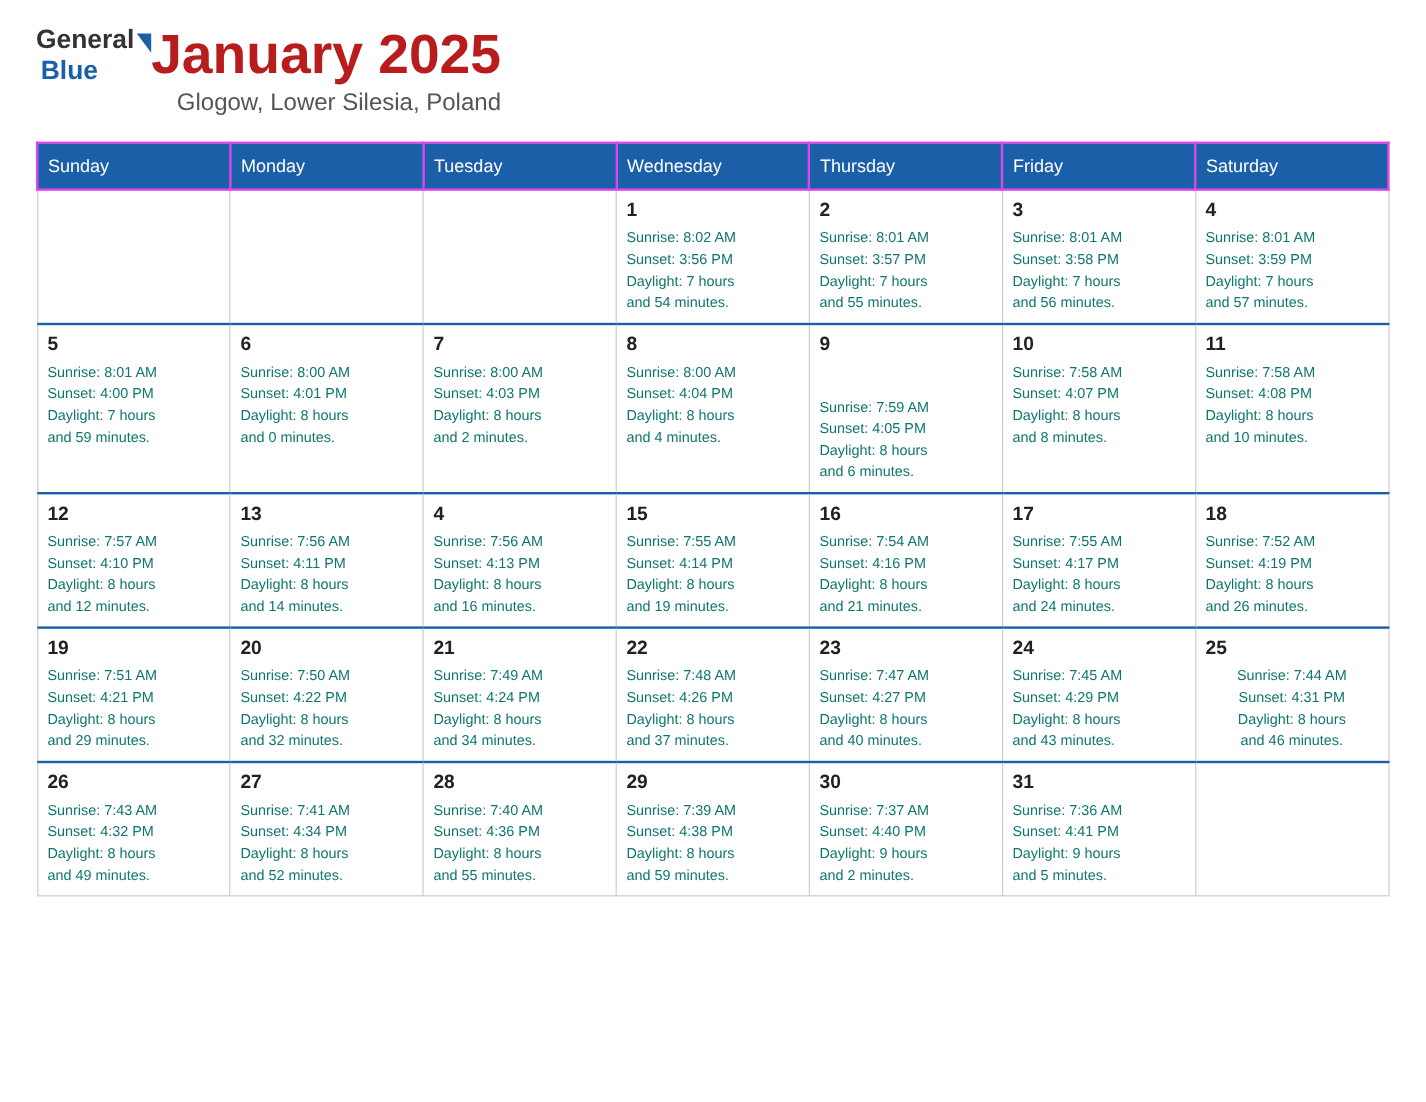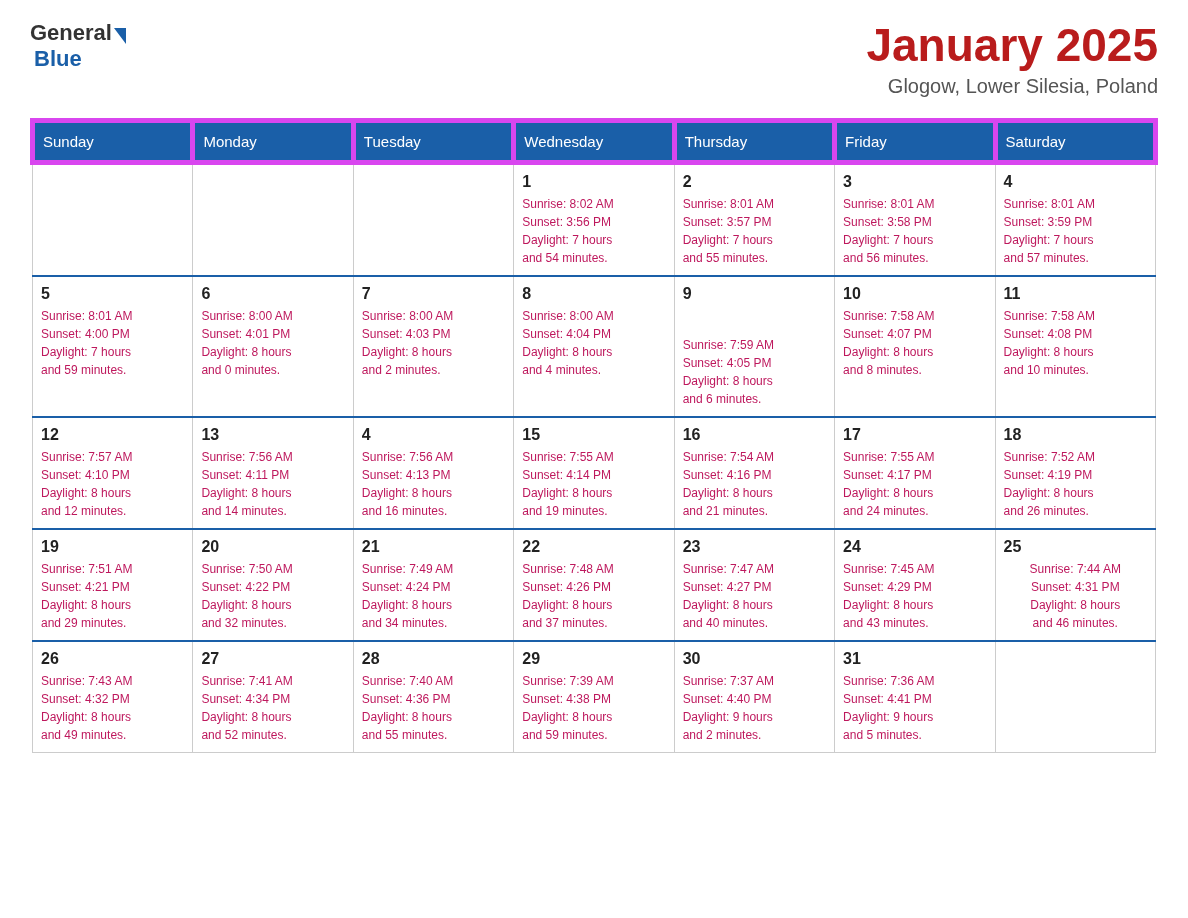--- a/index.html
+++ b/index.html
@@ -5,21 +5,20 @@
     * { box-sizing: border-box; margin: 0; padding: 0; }
     body {
       font-family: Arial, sans-serif;
       background: #ffffff;
       padding: 20px 30px;
       width: 1188px;
       min-height: 918px;
     }
     .header {
       display: flex;
-      justify-content: space-between;
       align-items: flex-start;
       margin-bottom: 20px;
     }
     .logo-wrapper {
       display: flex;
       flex-direction: column;
       align-items: flex-start;
     }
     .logo-row1 {
       display: flex;
@@ -43,42 +42,42 @@
       width: 100%;
       border-collapse: collapse;
     }
     .calendar th {
       background-color: #1a5fa8;
       color: white;
       padding: 10px 8px;
       text-align: left;
       font-size: 15px;
       font-weight: normal;
-      border: 5px solid #d946ef;
+      border: 2px solid #d946ef;
     }
     .calendar td {
       vertical-align: top;
       padding: 8px;
       border: 1px solid #ccc;
       width: calc(100% / 7);
       min-height: 110px;
     }
     .calendar td.empty {
       background: #fff;
     }
     .day-number {
       font-size: 16px;
       font-weight: bold;
       color: #222;
       display: block;
       margin-bottom: 4px;
     }
     .day-info {
       font-size: 12px;
-      color: #be185d;
+      color: #0f766e;
       line-height: 1.5;
     }
     .week-row td {
       border-top: 2px solid #1a5fa8;
     }
   </style>
 </head>
 <body>
 
 <div class="header">

